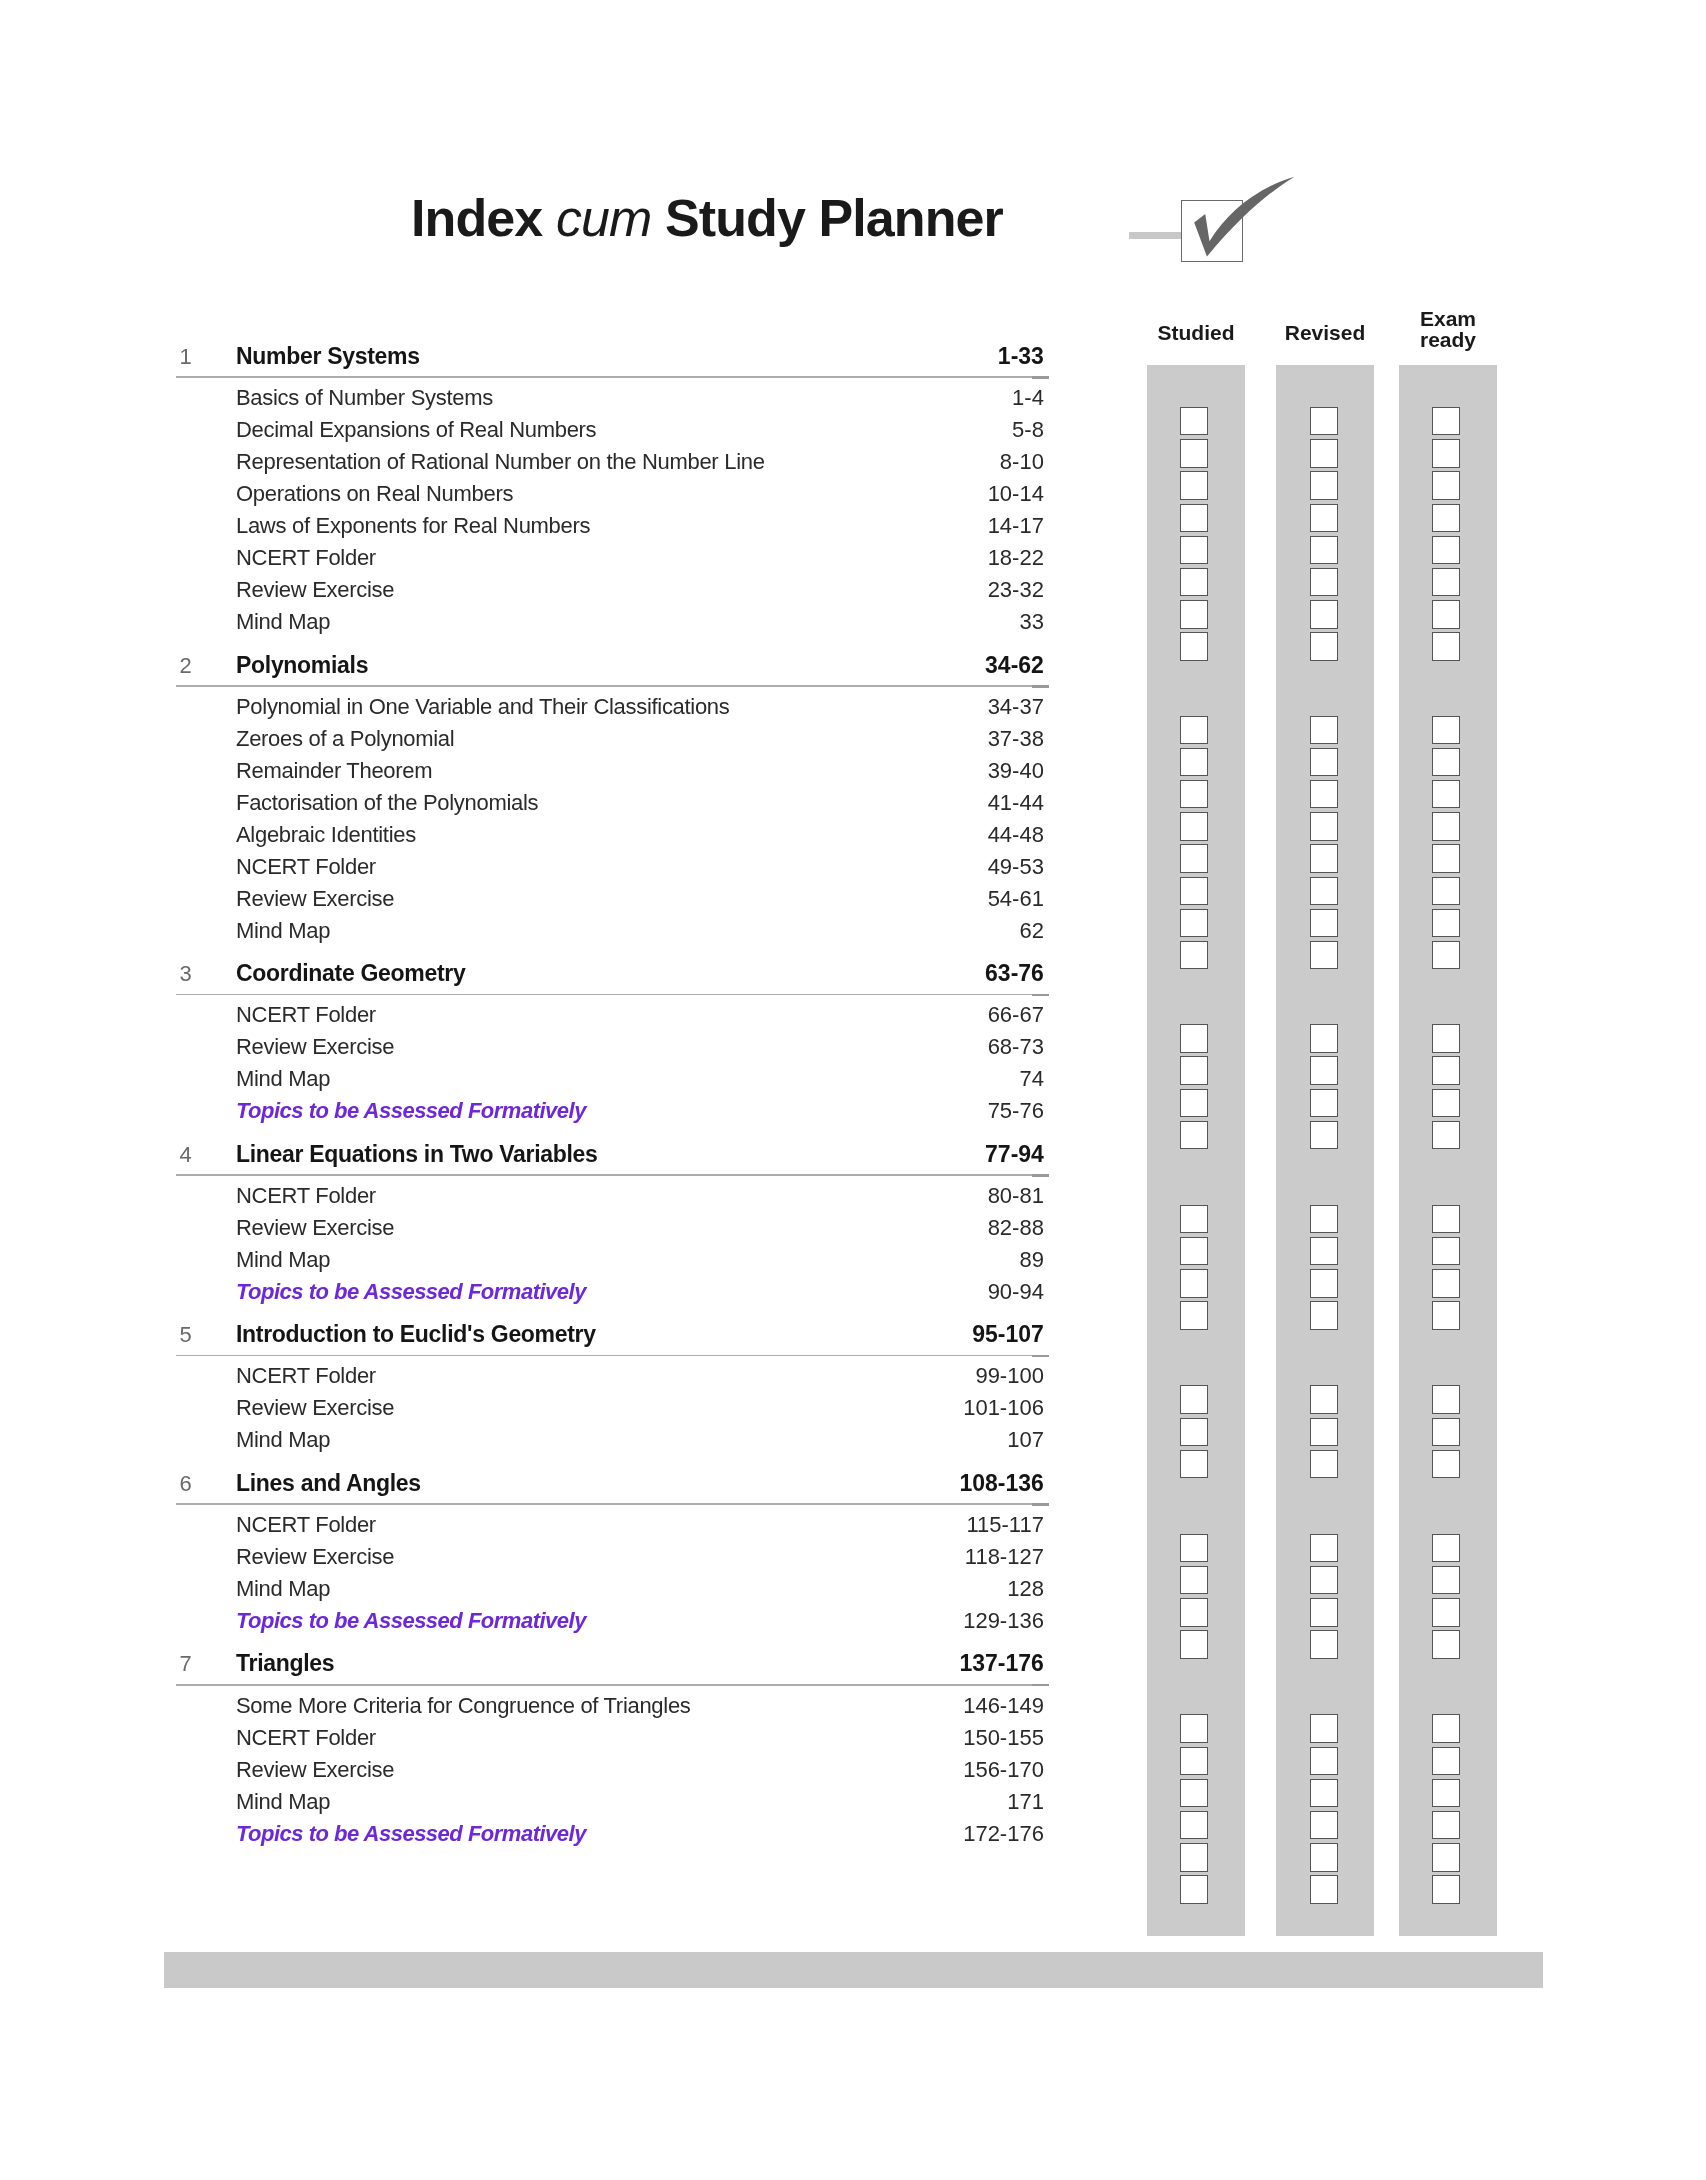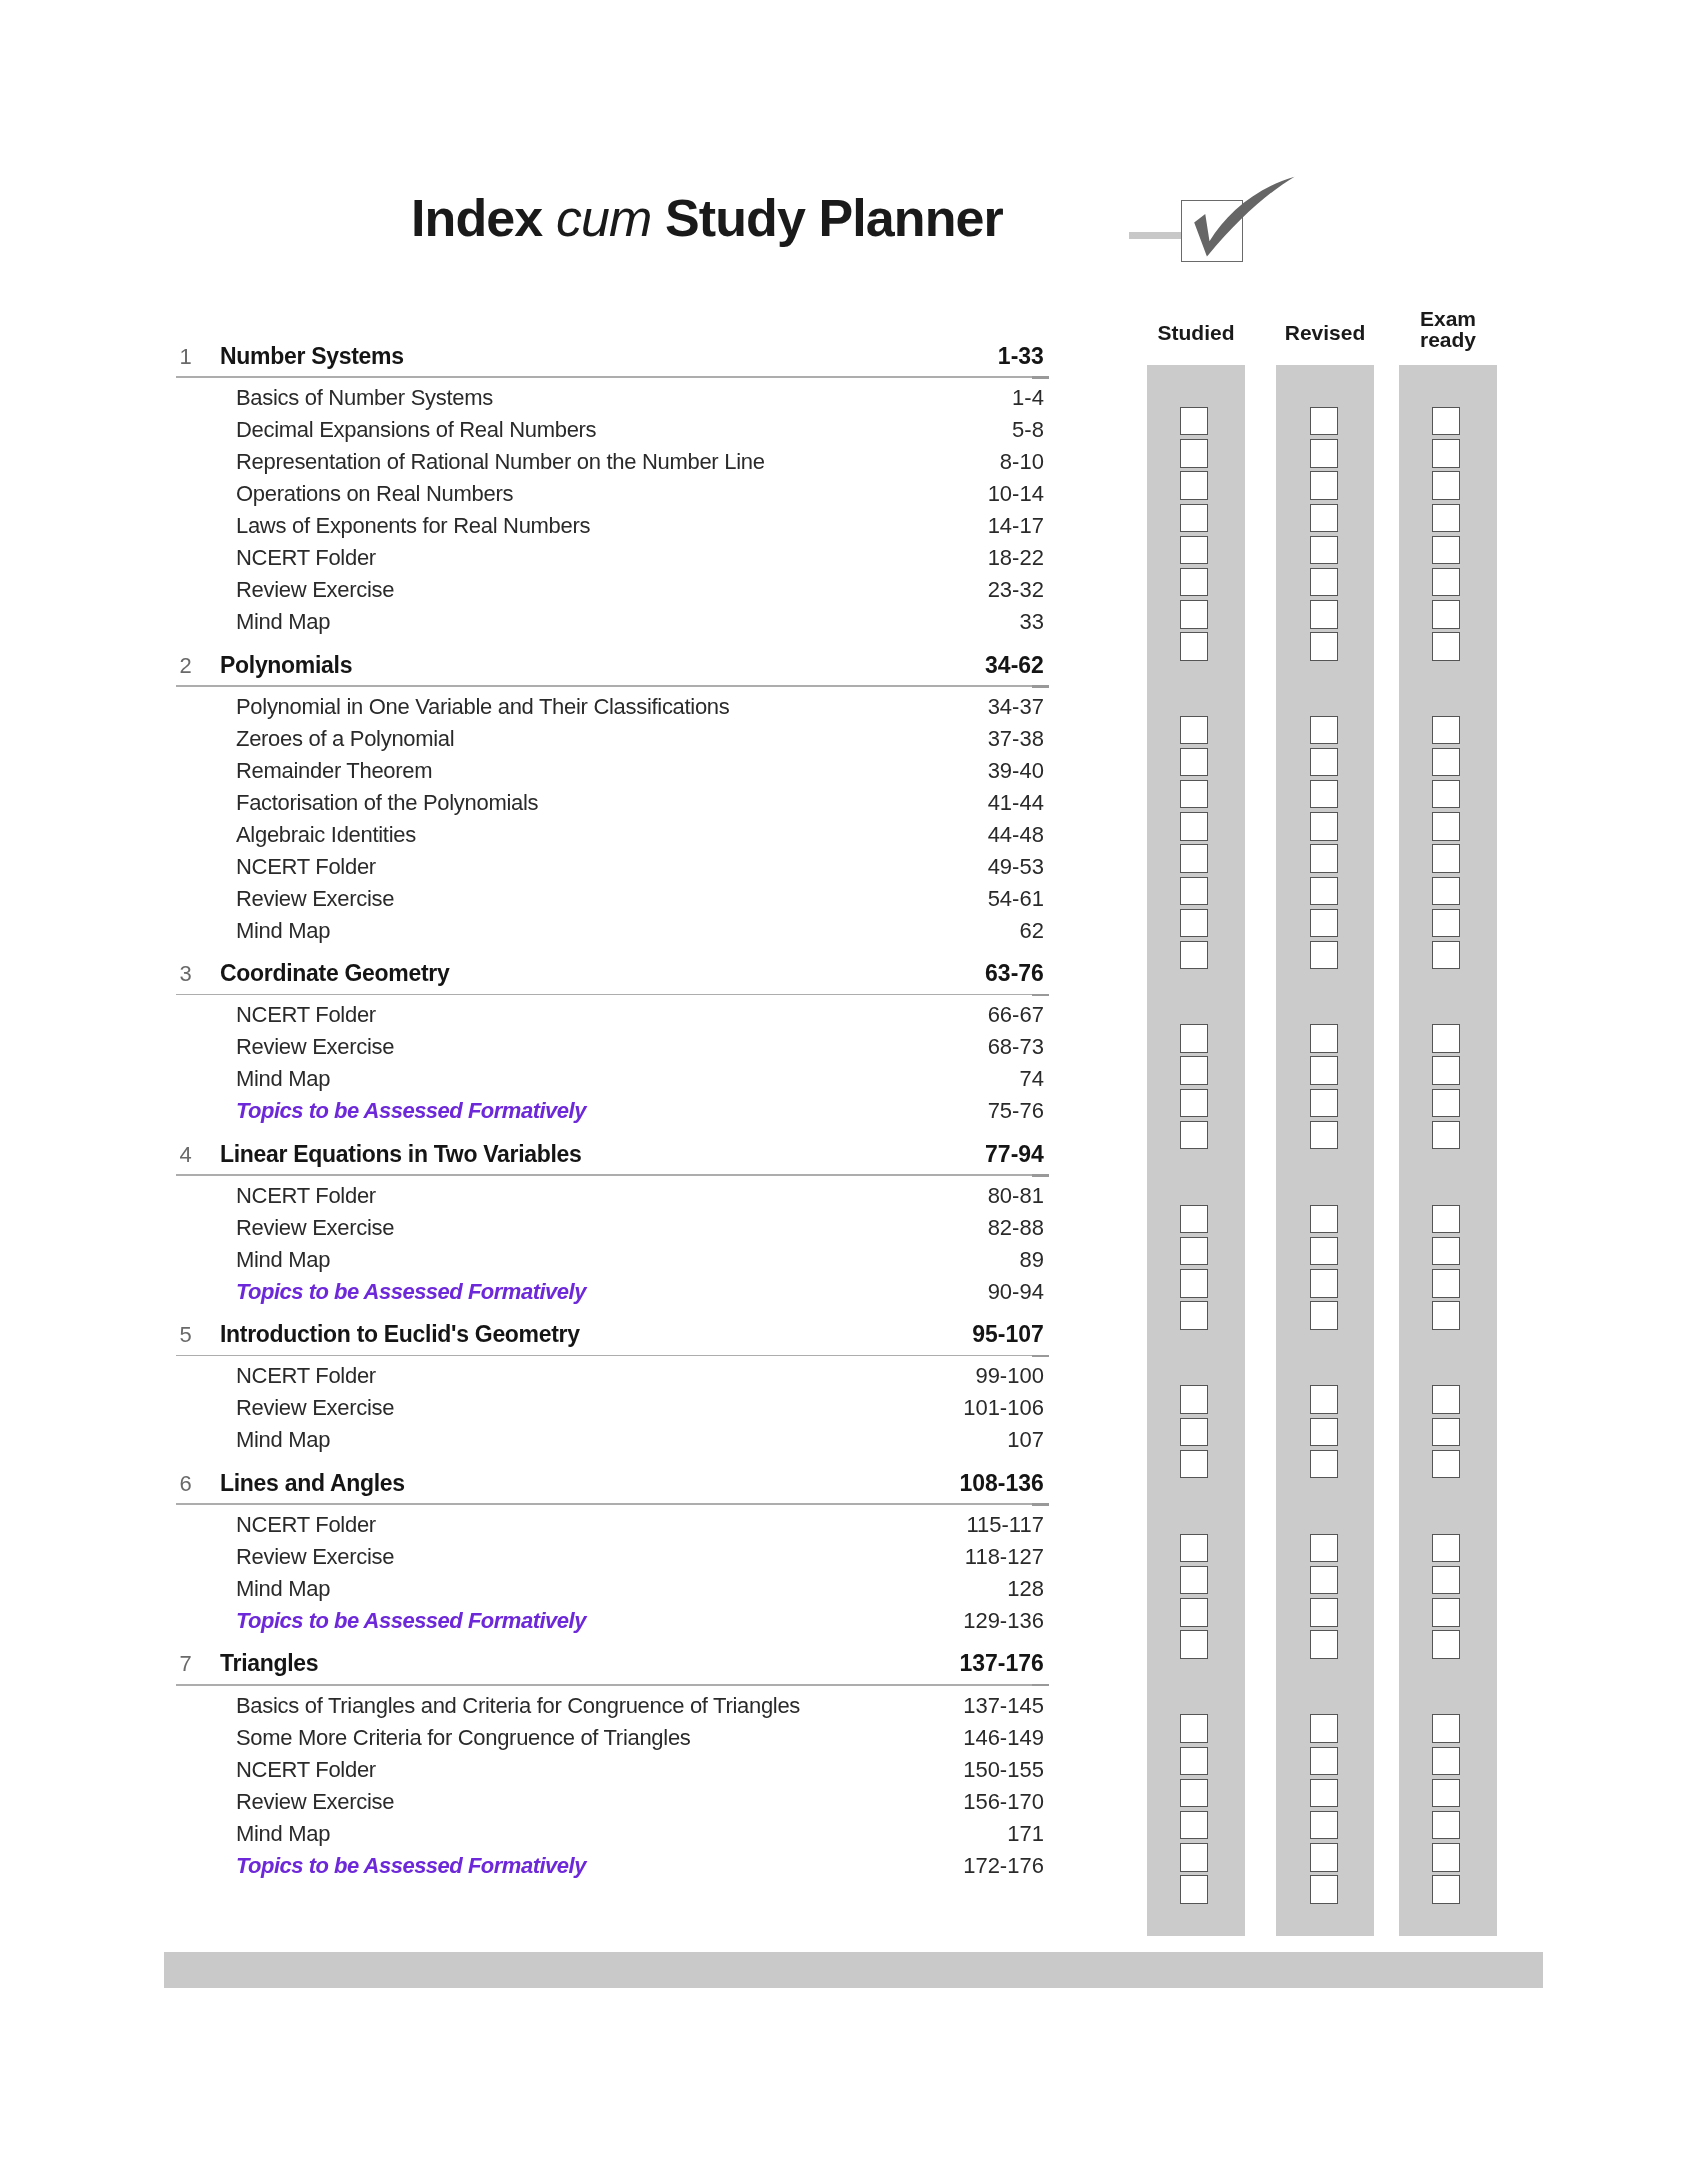--- a/index.html
+++ b/index.html
@@ -27,21 +27,21 @@
   .col-bg { position: absolute; top: 365px; height: 1571px; width: 98px; background: #cbcbcb; }
   .col-bg.studied { left: 1147px; }
   .col-bg.revised { left: 1276px; }
   .col-bg.exam    { left: 1399px; }
 
   
   .index { position: absolute; left: 176px; top: 344px; width: 1533px; }
   .section { position: relative; margin-bottom: 14.5px; }
   .sec-head { position: relative; width: 873px; height: 25.6px; line-height: 25.6px; }
   .sec-num { position: absolute; left: 3.4px; top: 0; font-size: 22px; color: #6a6a6a; }
-  .sec-title { position: absolute; left: 44px; top: 0; font-size: 23px; font-weight: bold; color: #151515; letter-spacing: -0.3px; }
+  .sec-title { position: absolute; left: 60px; top: 0; font-size: 23px; font-weight: bold; color: #151515; letter-spacing: -0.3px; }
   .sec-pages { position: absolute; right: 5.1px; top: 0; font-size: 23px; font-weight: bold; color: #151515; }
   .sec-rule { position: relative; margin-top: 6.8px; width: 873px; height: 1.7px; background: #adadad; }
   .sec-rule::after { content: ""; position: absolute; right: 0; top: 0; width: 17px; height: 2.6px; background: #999; }
   .items { margin-top: 4px; width: 873px; }
   .item { position: relative; height: 32px; line-height: 32px; font-size: 22px; color: #2a2a2a; }
   .item-title { position: absolute; left: 60px; top: 0; white-space: nowrap; letter-spacing: -0.3px; }
   .item-title.formative { font-weight: bold; font-style: italic; color: #6d28d9; letter-spacing: -0.5px; }
   .item-pages { position: absolute; right: 5.1px; top: 0; text-align: right; }
 
   
@@ -392,24 +392,20 @@
     </div>
     <div class="section">
       <div class="sec-head">
         <span class="sec-num">7</span>
         <span class="sec-title">Triangles</span>
         <span class="sec-pages">137-176</span>
       </div>
       <div class="sec-rule"></div>
       <div class="items">
         <div class="item">
-          <span class="item-title">Basics of Triangles and Criteria for Congruence of Triangles</span>
-          <span class="item-pages">137-145</span>
-        </div>
-        <div class="item">
           <span class="item-title">Some More Criteria for Congruence of  Triangles</span>
           <span class="item-pages">146-149</span>
         </div>
         <div class="item">
           <span class="item-title">NCERT Folder</span>
           <span class="item-pages">150-155</span>
         </div>
         <div class="item">
           <span class="item-title">Review Exercise</span>
           <span class="item-pages">156-170</span>

